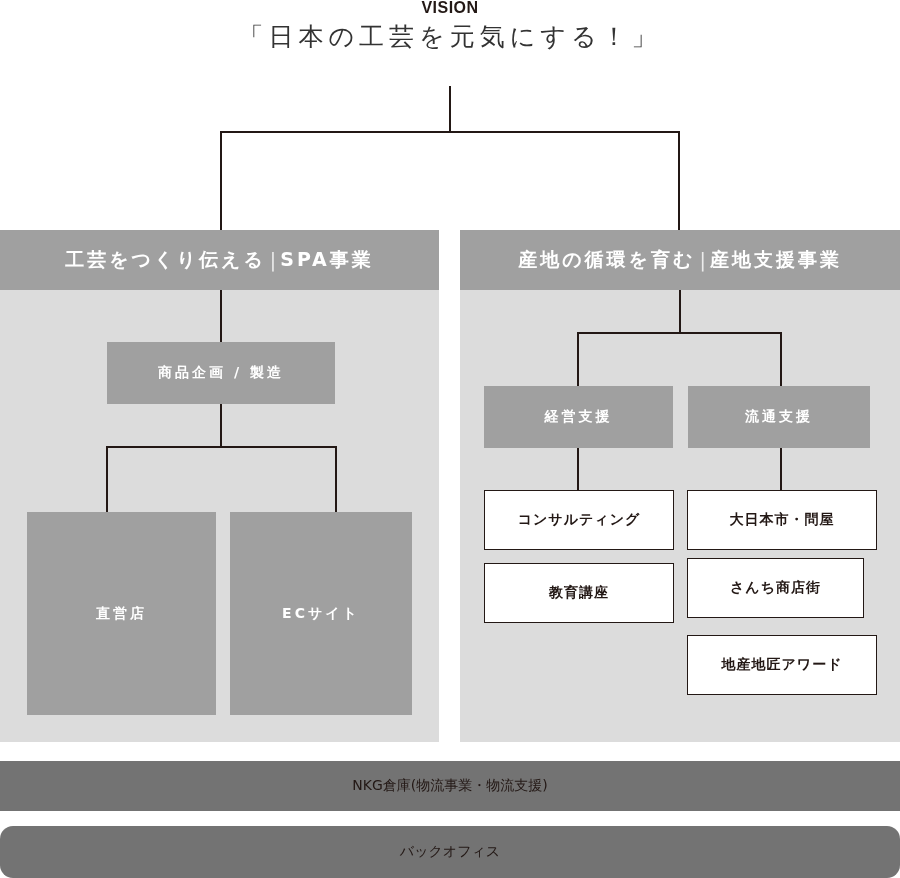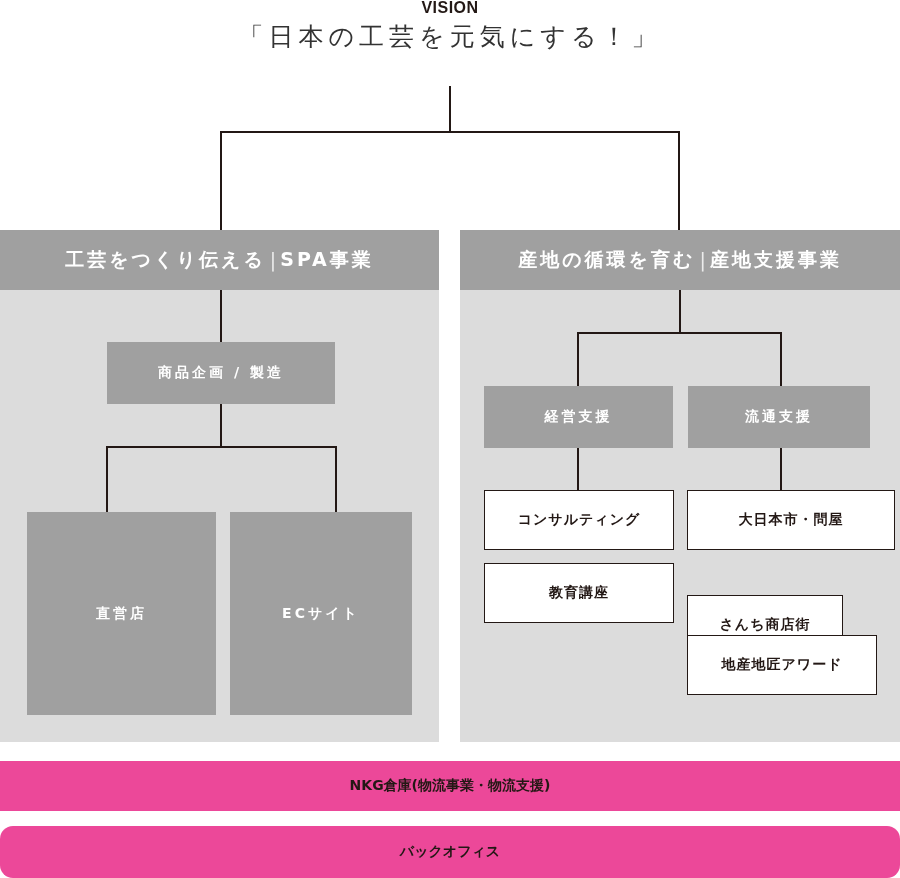--- a/index.html
+++ b/index.html
@@ -32,23 +32,23 @@
       display: flex; align-items: center; justify-content: center;
       font-size: 14px; font-weight: bold; letter-spacing: 3px;
     }
     .wbox {
       position: absolute; background: #fff; border: 1.5px solid #231815;
       box-sizing: border-box; color: #231815;
       display: flex; align-items: center; justify-content: center;
       font-size: 14px; font-weight: bold; letter-spacing: 1px;
     }
     .bar {
-      position: absolute; left: 0; width: 900px; background: #ec4899; color: #231815;
+      position: absolute; left: 0; width: 900px; background: #737373; color: #231815;
       display: flex; align-items: center; justify-content: center;
-      font-size: 14px; font-weight: bold;
+      font-size: 14px; font-weight: normal;
     }
   </style>
 </head>
 <body>
 
 <div class="abs vision-label">VISION</div>
 <div class="abs vision-title">「日本の工芸を元気にする！」</div>
 
 <div class="line" style="left:449px; top:86px; width:2px; height:47px;"></div>
 <div class="line" style="left:220px; top:131px; width:460px; height:2px;"></div>
@@ -83,18 +83,18 @@
 
 <div class="gbox" style="left:484px; top:386px; width:189px; height:62px;">経営支援</div>
 <div class="gbox" style="left:688px; top:386px; width:182px; height:62px;">流通支援</div>
 
 <div class="line" style="left:577px; top:448px; width:2px; height:42px;"></div>
 <div class="line" style="left:780px; top:448px; width:2px; height:42px;"></div>
 
 <div class="wbox" style="left:484px; top:490px; width:190px; height:60px;">コンサルティング</div>
 <div class="wbox" style="left:484px; top:563px; width:190px; height:60px;">教育講座</div>
 
-<div class="wbox" style="left:687px; top:490px; width:208px; height:60px;">大日本市・問屋</div>
-<div class="wbox" style="left:687px; top:595px; width:156px; height:60px;">さんち商店街</div>
+<div class="wbox" style="left:687px; top:490px; width:190px; height:60px;">大日本市・問屋</div>
+<div class="wbox" style="left:687px; top:558px; width:177px; height:60px;">さんち商店街</div>
 <div class="wbox" style="left:687px; top:635px; width:190px; height:60px;">地産地匠アワード</div>
 
 <div class="bar" style="top:761px; height:50px;">NKG倉庫(物流事業・物流支援)</div>
 <div class="bar" style="top:826px; height:52px;border-radius:13px;">バックオフィス</div>
 
 </body></html>

